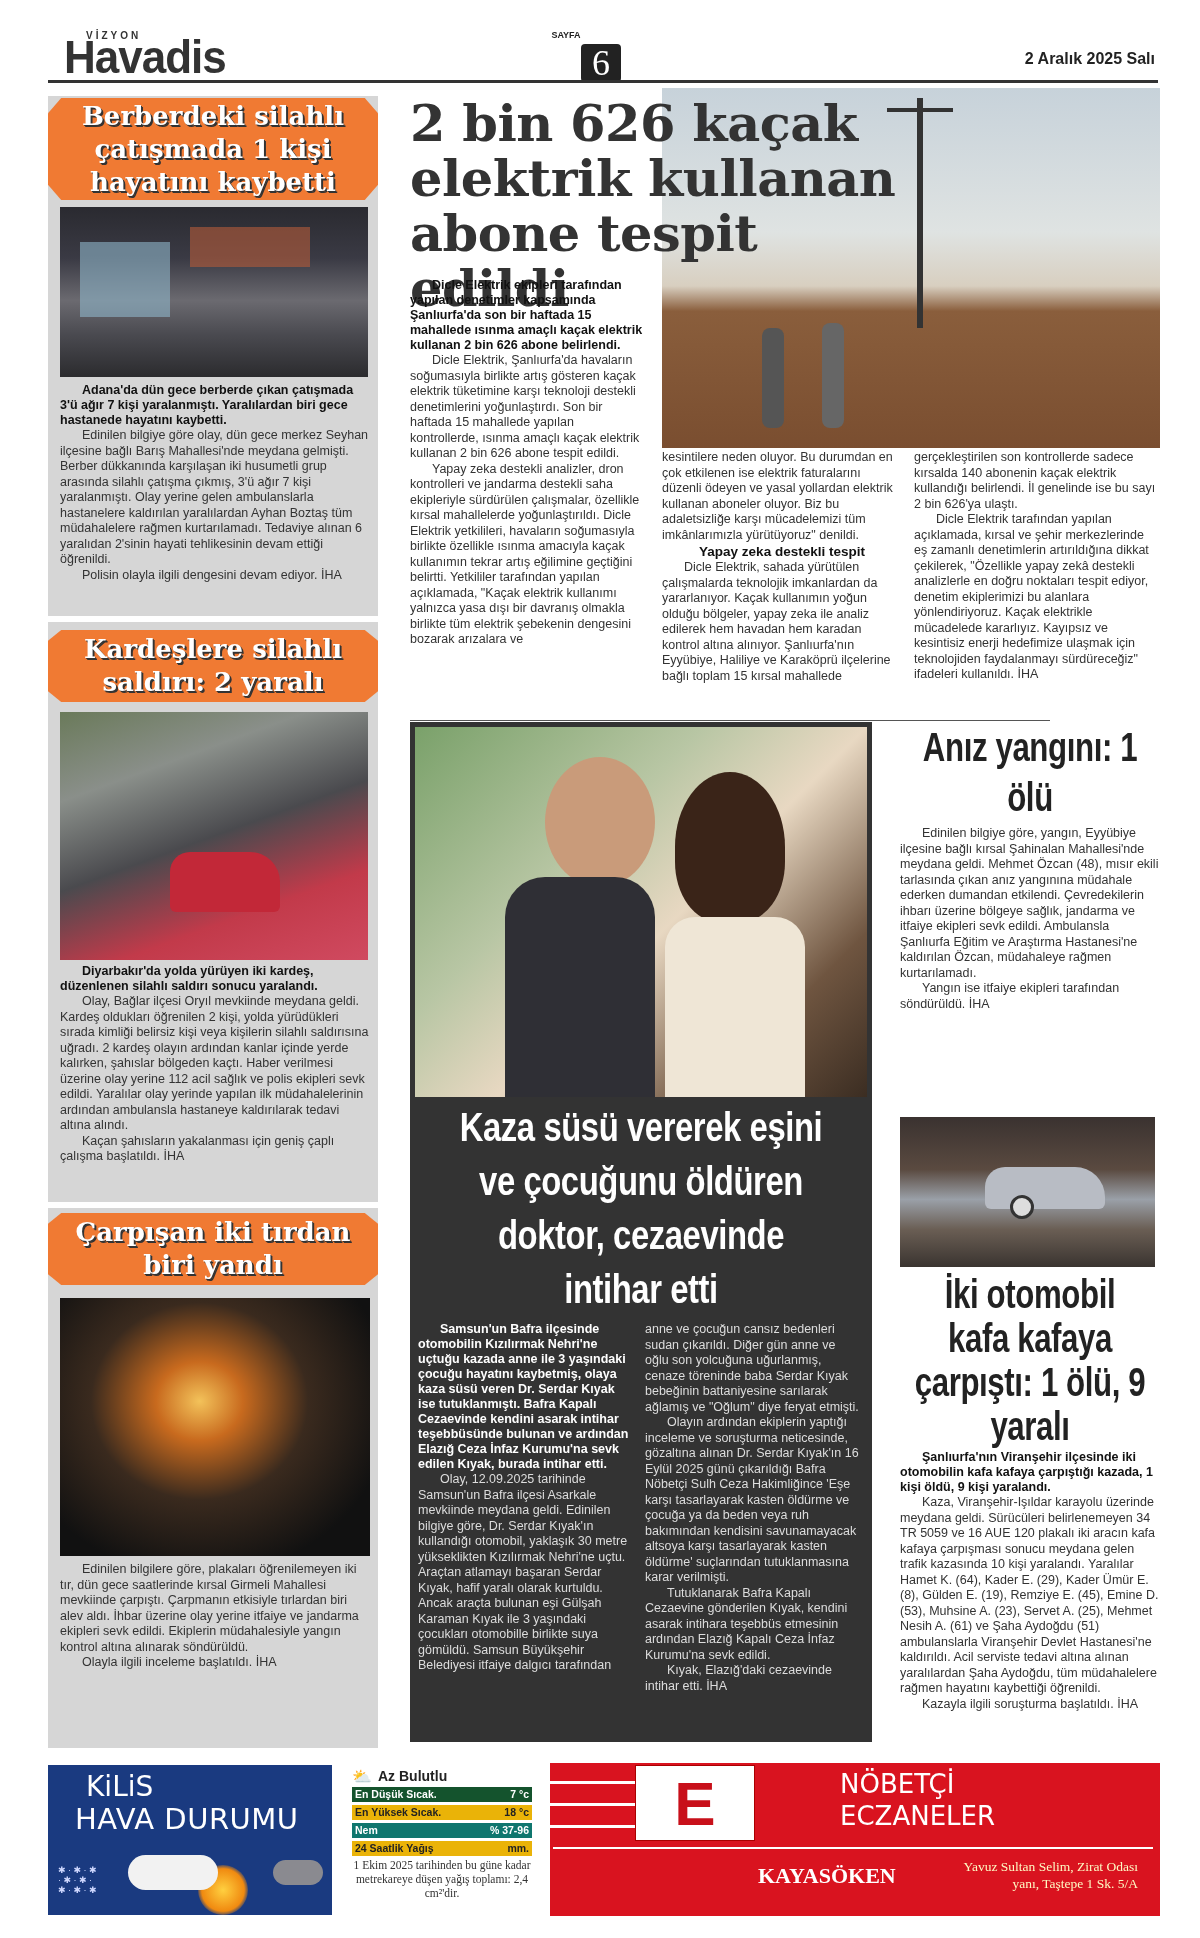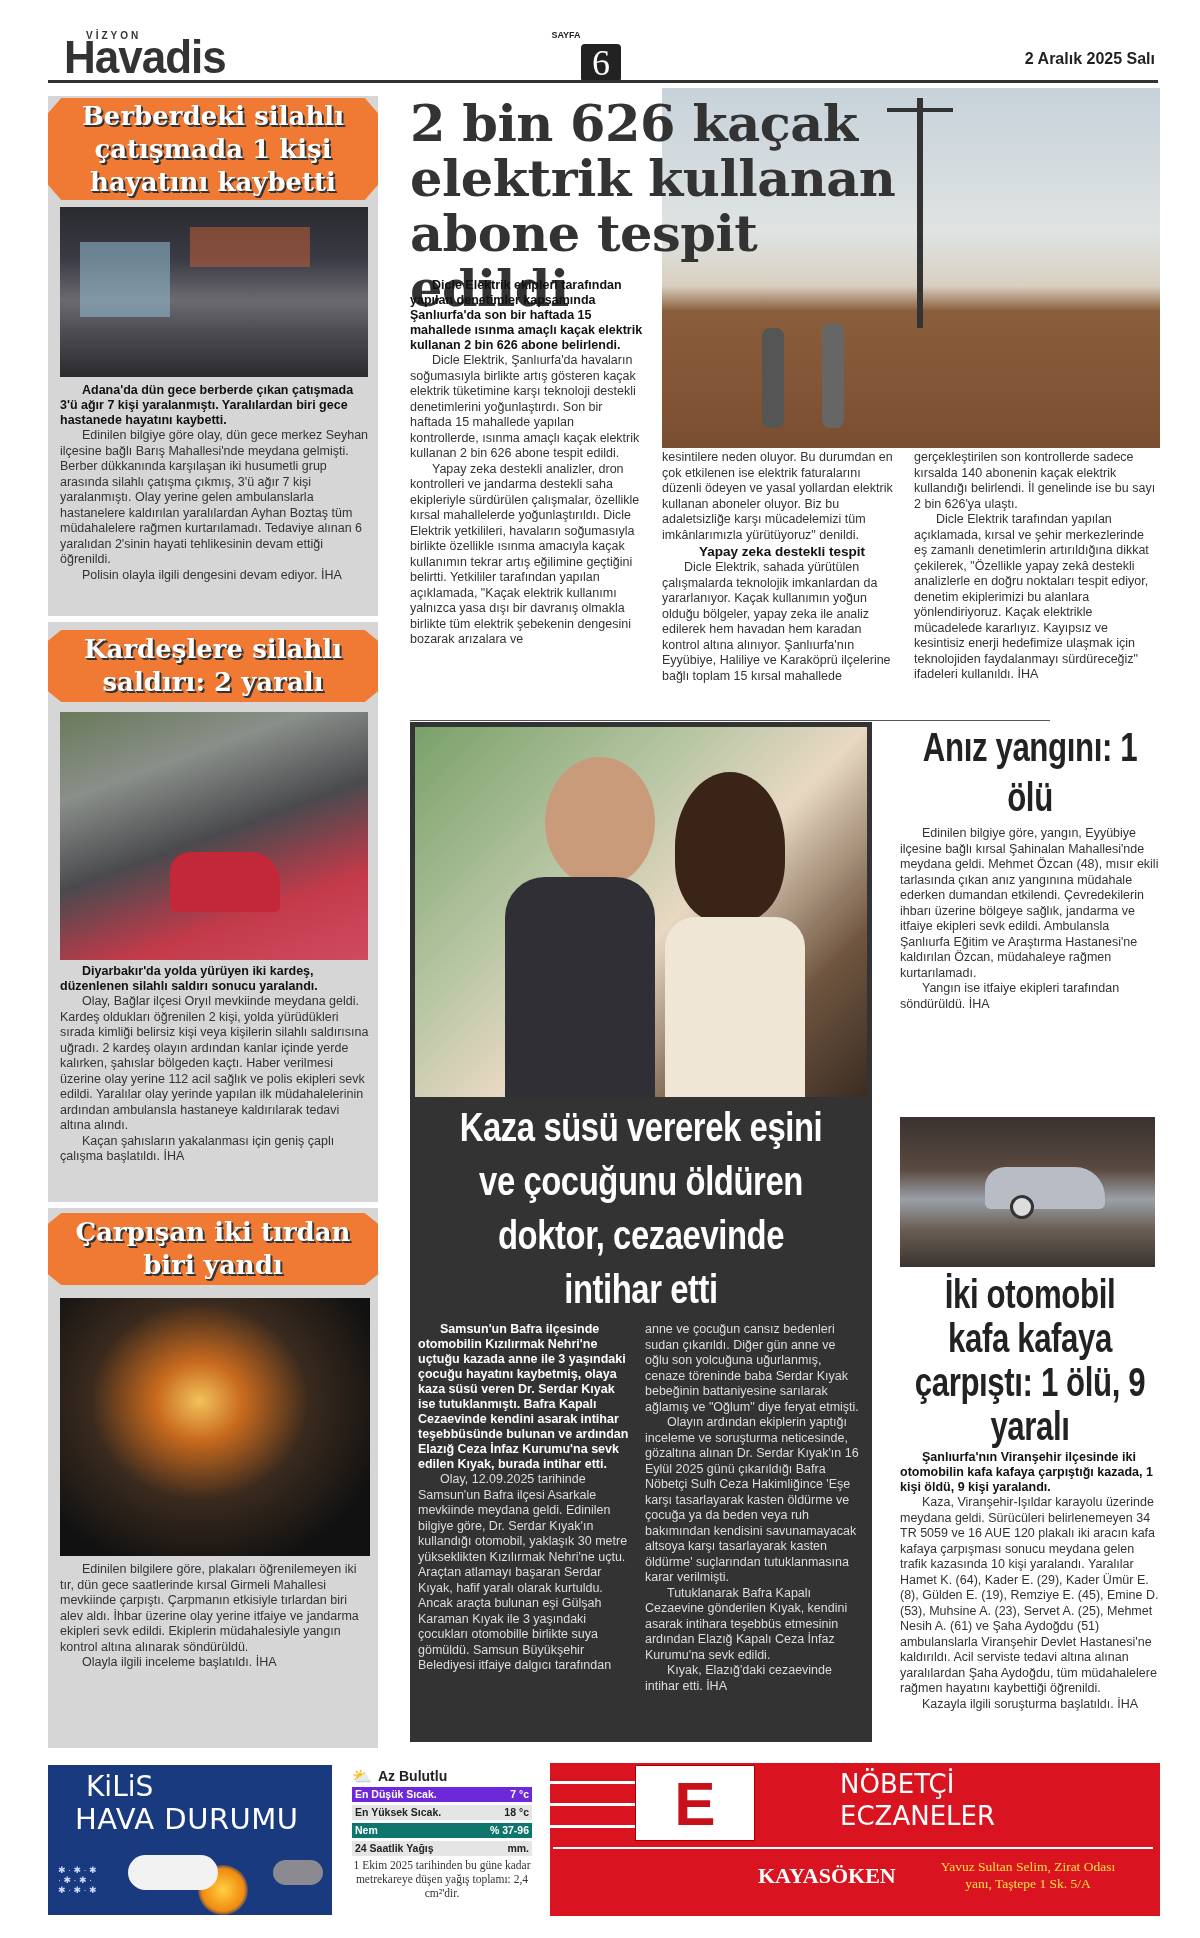--- a/index.html
+++ b/index.html
@@ -33,22 +33,22 @@
 .dark-col{position:absolute;width:215px;color:#e8e8e8}
 .dark-col .lede{color:#fff;font-size:12.5px}
 .dark-col .body-text{color:#ddd}
 
 .right-headline{position:absolute;text-align:center;font:bold 40px "Liberation Sans",sans-serif;color:#222;transform:scaleX(.78);transform-origin:center top;letter-spacing:-0.5px}
 
 #weather-box{left:48px;top:1765px;width:284px;height:150px;background:#1a3a80;overflow:hidden}
 #weather-city{left:86px;top:1770px;font:28px "DejaVu Sans",sans-serif;color:#fff}
 #weather-title{left:75px;top:1802px;font:29px "DejaVu Sans",sans-serif;color:#fff;letter-spacing:.5px}
 .wrow{position:absolute;left:352px;width:180px;height:15px;font:bold 10.5px "Liberation Sans",sans-serif;line-height:15px;padding:0 3px;display:flex;justify-content:space-between}
-.wrow.dark{background:#6d28d9;color:#fff}
-.wrow.light{background:#e5e5e5;color:#222}
+.wrow.dark{background:#14532d;color:#fff}
+.wrow.light{background:#eab308;color:#222}
 .wrow.black{background:#0f766e;color:#fff}
 #weather-note{left:352px;top:1858px;width:180px;text-align:center;font:11.5px "Liberation Serif",serif;line-height:14px;color:#333}
 #pharmacy-box{left:550px;top:1763px;width:610px;height:153px;background:#d9131f}
 </style>
 </head>
 <body>
 
 <div id="logo" class="abs">
   <span class="vizyon">VİZYON</span>
   <span class="havadis">Havadis</span>
@@ -202,17 +202,17 @@
   <div style="position:absolute;left:0;top:62px;width:85px;height:3px;background:#fff"></div>
   <div style="position:absolute;left:86px;top:3px;width:118px;height:74px;background:#fff;border:3px solid #fff;outline:1px solid #a00">
     <div style="width:100%;height:100%;display:flex;align-items:center;justify-content:center;font:bold 62px 'Liberation Sans',sans-serif;color:#c8101a">E</div>
   </div>
   <div style="position:absolute;left:3px;top:84px;width:600px;height:2px;background:#fff"></div>
   <div style="position:absolute;left:290px;top:5px;font:26px 'DejaVu Sans',sans-serif;color:#fff;line-height:32px">
     <div>NÖBETÇİ</div>
     <div>ECZANELER</div>
   </div>
   <div style="position:absolute;left:208px;top:100px;font:bold 22px 'Liberation Serif',serif;color:#fff">KAYASÖKEN</div>
-  <div style="position:absolute;left:378px;top:95px;width:200px;text-align:center;font:13.5px 'Liberation Serif',serif;color:#fde047;line-height:17px">
+  <div style="position:absolute;left:388px;top:95px;width:200px;text-align:right;font:13.5px 'Liberation Serif',serif;color:#fef9c3;line-height:17px">
     <div>Yavuz Sultan Selim, Zirat Odası</div>
     <div>yanı, Taştepe 1 Sk. 5/A</div>
   </div>
 </div>
 
 </body></html>

